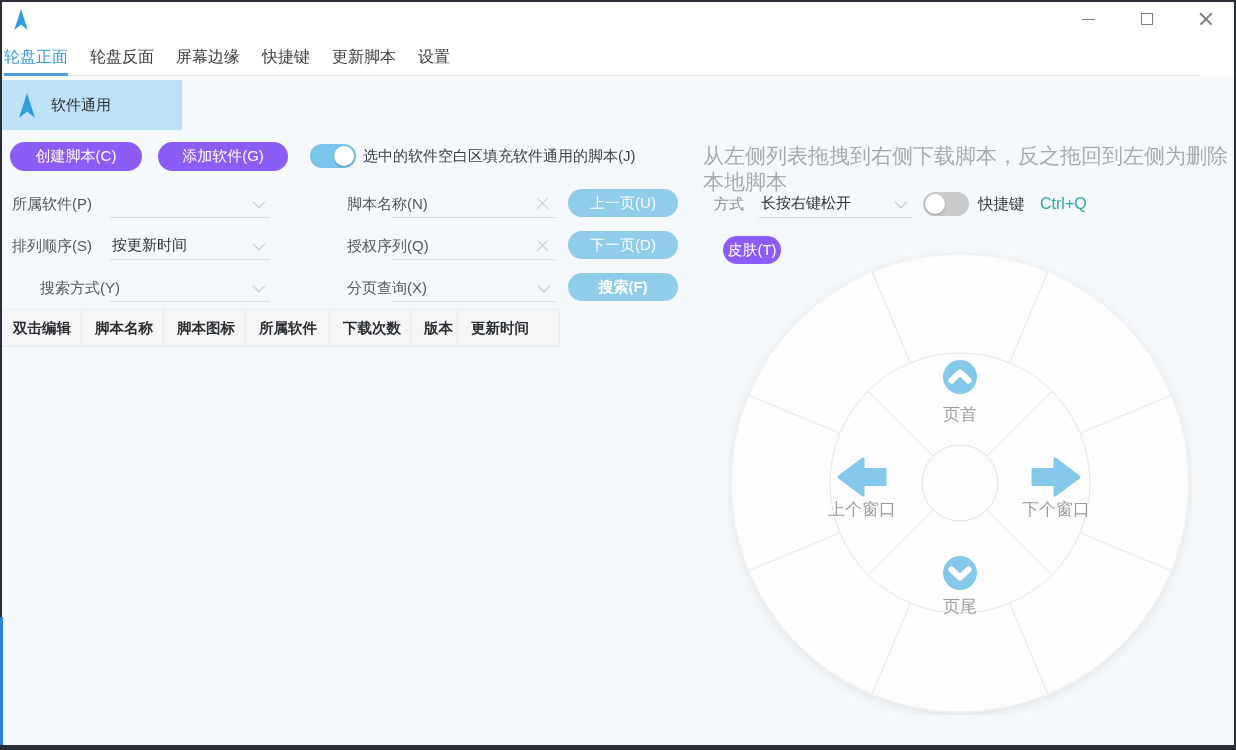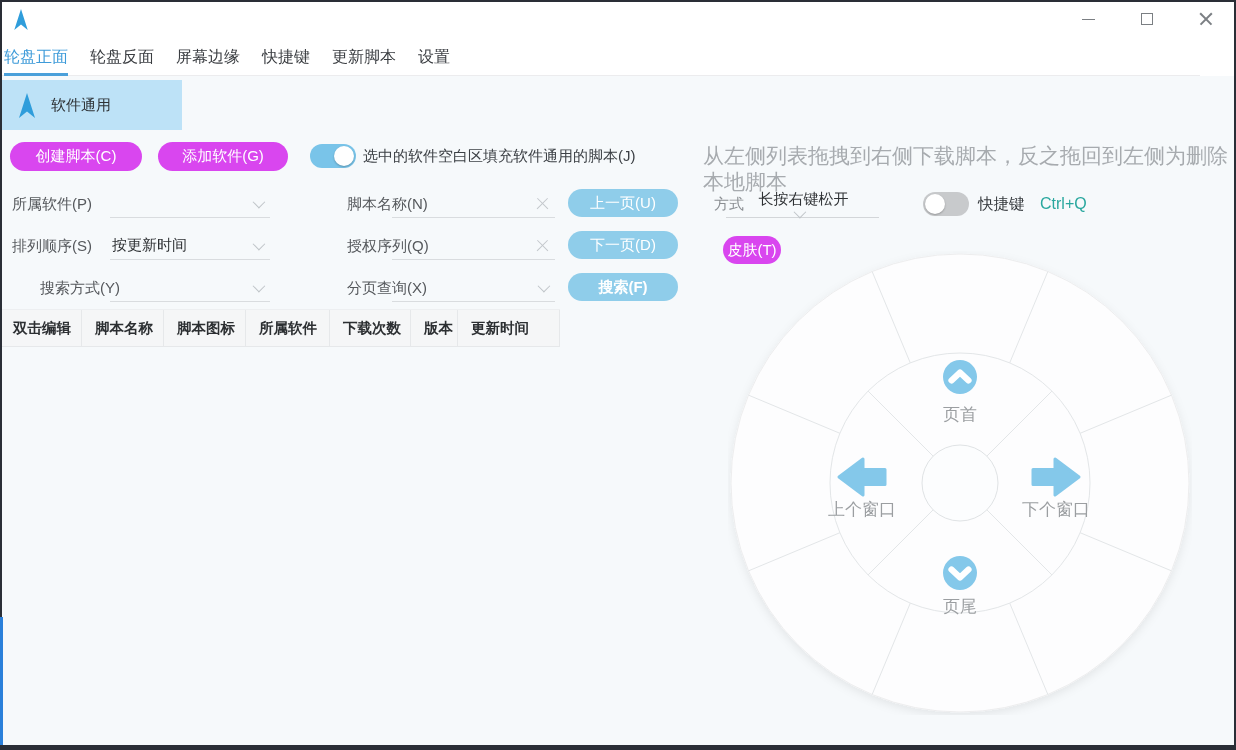--- a/index.html
+++ b/index.html
@@ -32,21 +32,21 @@
   .tab { font-size:16px; color:#3a3d41; line-height:37px; height:38px; border-bottom:3px solid transparent; cursor:default; white-space:nowrap; }
   .tab.active { color:#3e9bd9; border-bottom-color:#4aa0da; }
 
   
   .content { position:absolute; left:2px; top:76px; width:1232px; height:669px; background:#f6f9fb; }
 
   .sel-item { position:absolute; left:-2px; top:4px; width:182px; height:50px; background:#bde2f7; display:flex; align-items:center; }
   .sel-logo { margin-left:19px; width:16px; height:25px; }
   .sel-label { margin-left:16px; font-size:15px; color:#2e3236; }
 
-  .pill { background:#d946ef; color:#ffffff; border:none; border-radius:15px; font-size:15px; font-family:inherit; text-align:center; cursor:default; }
+  .pill { background:#8b5cf6; color:#ffffff; border:none; border-radius:15px; font-size:15px; font-family:inherit; text-align:center; cursor:default; }
   .btn-create { position:absolute; left:8px; top:66px; width:132px; height:29px; }
   .btn-add { position:absolute; left:156px; top:66px; width:130px; height:29px; }
 
   .toggle { position:absolute; width:46px; height:24px; border-radius:12px; background:#c8cacc; }
   .toggle .knob { position:absolute; top:2px; left:2px; width:20px; height:20px; border-radius:50%; background:#ffffff; box-shadow:0 1px 2px rgba(0,0,0,.25); }
   .toggle.on { background:#79c4e9; }
   .toggle.on .knob { left:auto; right:2px; }
   .fill-toggle { left:308px; top:68px; }
   .fill-label { position:absolute; left:361px; top:67px; font-size:15px; color:#3c4045; line-height:26px; }
   .drag-hint { position:absolute; left:701px; top:67px; font-size:21px; color:#a7abaf; line-height:26px; }
@@ -56,21 +56,21 @@
   .field { position:absolute; height:28px; border-bottom:1px solid #d9dcdf; display:flex; align-items:center; }
   .field .val { flex:1; font-size:15px; color:#2e3134; padding-left:2px; }
   .chev { width:9px; height:9px; border-right:1.7px solid #bfc4c8; border-bottom:1.7px solid #bfc4c8; transform:rotate(45deg) translateY(-2px); margin-right:8px; flex:none; }
   .clear-x { position:relative; width:13px; height:13px; margin-right:6px; flex:none; }
   .clear-x:before,.clear-x:after { content:""; position:absolute; left:-1px; top:6px; width:15px; height:1.4px; background:#c3c7cb; }
   .clear-x:before { transform:rotate(45deg); } .clear-x:after { transform:rotate(-45deg); }
   .pagerbtn { position:absolute; left:566px; width:110px; height:28px; border-radius:14px; background:#8fcdea; line-height:28px; }
 
   
   .mode-label { left:712px; top:114px; color:#8b8f93; }
-  .mode-field { left:724px; top:114px; width:153px; border-bottom:1px solid #d3d6d9;flex-direction:column; }
+  .mode-field { left:757px; top:114px; width:153px; border-bottom:1px solid #d3d6d9; }
   .hotkey-toggle { left:921px; top:116px; }
   .hotkey-label { position:absolute; left:976px; top:114px; font-size:15.5px; color:#35393d; line-height:28px; }
   .hotkey-value { position:absolute; left:1038px; top:114px; font-size:16px; color:#28a79e; line-height:28px; }
   .btn-skin { position:absolute; left:721px; top:160px; width:58px; height:28px; }
 
   
   .thead { position:absolute; left:-2px; top:233px; height:38px; display:flex; border-top:1px solid #edeff1; border-bottom:1px solid #e6e8ea; background:#f5f6f7; }
   .th { height:100%; line-height:37px; font-size:14.5px; font-weight:600; color:#2c2f32; padding-left:13px; border-right:1px solid #e6e8ea; background:#f5f6f7; white-space:nowrap; overflow:hidden; }
 
   

